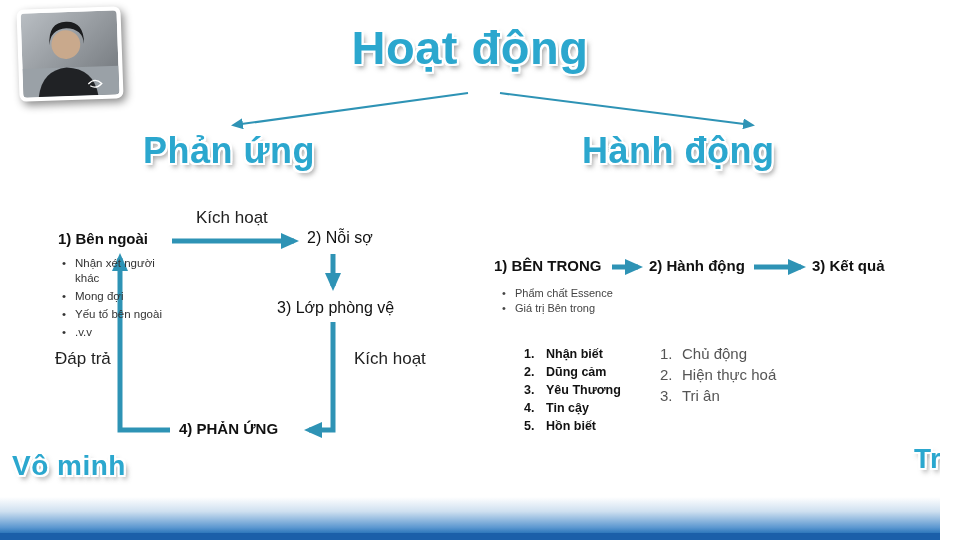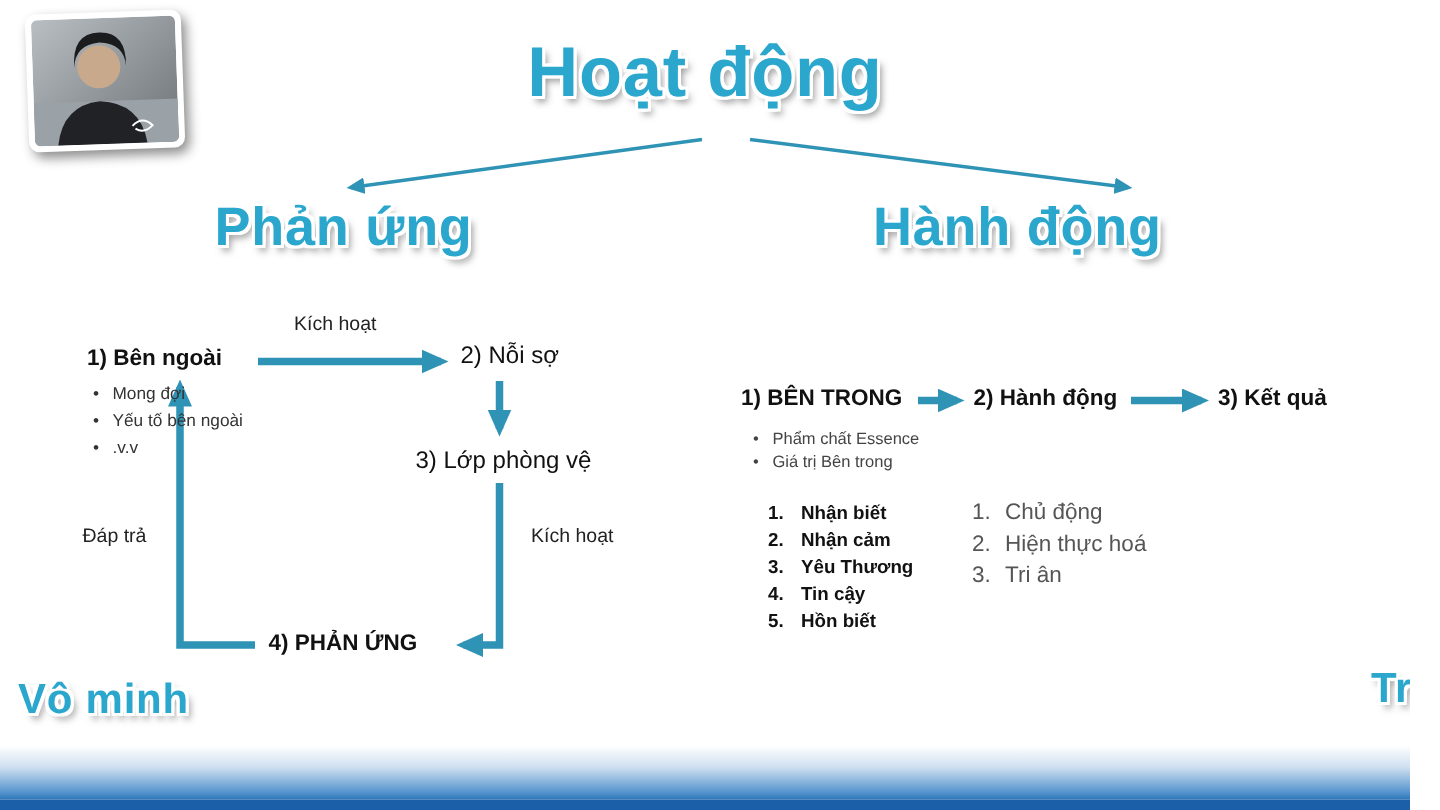--- a/index.html
+++ b/index.html
@@ -18,41 +18,41 @@
     white-space:nowrap;
   }
   #title   { top:20px; left:0; width:100%; text-align:center; font-size:47px; }
   #h-left  { top:130px; left:143px; font-size:36px; }
   #h-right { top:130px; left:582px; font-size:36px; }
   #f-left  { top:450px; left:12px;  font-size:28px; }
   #f-right { top:443px; left:894px; font-size:28px;margin-left:20px; }
 
   .node { position:absolute; font-size:15px; color:#111; white-space:nowrap; }
   .bold { font-weight:bold; }
-  .lab  { position:absolute; font-size:13px; color:#222; white-space:nowrap; }
+  .lab  { position:absolute; font-size:17px; color:#222; white-space:nowrap; }
 
   #ln1 { top:230px; left:58px; }
   #lab-trigger-top { top:208px; left:196px; }
   #ln2 { top:229px; left:307px; font-size:16px; }
   #ln3 { top:299px; left:277px; font-size:16px; }
   #lab-trigger-mid { top:349px; left:354px; }
   #ln4 { top:420px; left:179px; }
   #lab-response { top:349px; left:55px; }
 
   #rn1 { top:257px; left:494px; }
   #rn2 { top:257px; left:649px; }
   #rn3 { top:257px; left:812px; }
 
   ul.dots { position:absolute; margin:0; padding:0; list-style:none; }
   ul.dots li { position:relative; padding-left:13px; margin-bottom:3px; }
   ul.dots li::before { content:"\2022"; position:absolute; left:0; top:0; }
   #l-bullets { top:256px; left:62px; width:118px; font-size:11.5px; color:#333; line-height:1.3; }
   #r-bullets { top:287px; left:502px; width:140px; font-size:11px; color:#444; }
 
-  ol.num { position:absolute; margin:4px; padding:0; list-style:none; counter-reset:n; }
+  ol.num { position:absolute; margin:16px; padding:0; list-style:none; counter-reset:n; }
   ol.num li { position:relative; counter-increment:n; padding-left:24px; margin-bottom:4px; white-space:nowrap; }
   ol.num li::before { content:counter(n) "."; position:absolute; left:2px; }
   #r-qualities { top:331px; left:506px; font-size:12.5px; font-weight:bold; color:#111; }
   #r-results   { top:329px; left:642px; font-size:15px; color:#555; }
 
   .arrows { position:absolute; top:0; left:0; pointer-events:none; }
   .flow { fill:none; stroke:var(--arrow,#2E93B5); stroke-width:5; }
   .thin { fill:none; stroke:var(--arrow,#2E93B5); stroke-width:2.2; }
   .ah   { fill:var(--arrow,#2E93B5); }
 
@@ -122,37 +122,38 @@
 
   <div class="node bold" id="ln1">1) Bên ngoài</div>
   <div class="lab" id="lab-trigger-top">Kích hoạt</div>
   <div class="node" id="ln2">2) Nỗi sợ</div>
   <div class="node" id="ln3">3) Lớp phòng vệ</div>
   <div class="lab" id="lab-trigger-mid">Kích hoạt</div>
   <div class="node bold" id="ln4">4) PHẢN ỨNG</div>
   <div class="lab" id="lab-response">Đáp trả</div>
 
   <ul class="dots" id="l-bullets">
+    <li>Nhận xét người khác</li>
     <li>Mong đợi</li>
     <li>Yếu tố bên ngoài</li>
     <li>.v.v</li>
   </ul>
 
   <div class="node bold" id="rn1">1) BÊN TRONG</div>
   <div class="node bold" id="rn2">2) Hành động</div>
   <div class="node bold" id="rn3">3) Kết quả</div>
 
   <ul class="dots" id="r-bullets">
     <li>Phẩm chất Essence</li>
     <li>Giá trị Bên trong</li>
   </ul>
 
   <ol class="num" id="r-qualities">
     <li>Nhận biết</li>
-    <li>Nhận cảm</li>
+    <li>Dũng cảm</li>
     <li>Yêu Thương</li>
     <li>Tin cậy</li>
     <li>Hồn biết</li>
   </ol>
 
   <ol class="num" id="r-results">
     <li>Chủ động</li>
     <li>Hiện thực hoá</li>
     <li>Tri ân</li>
   </ol>

